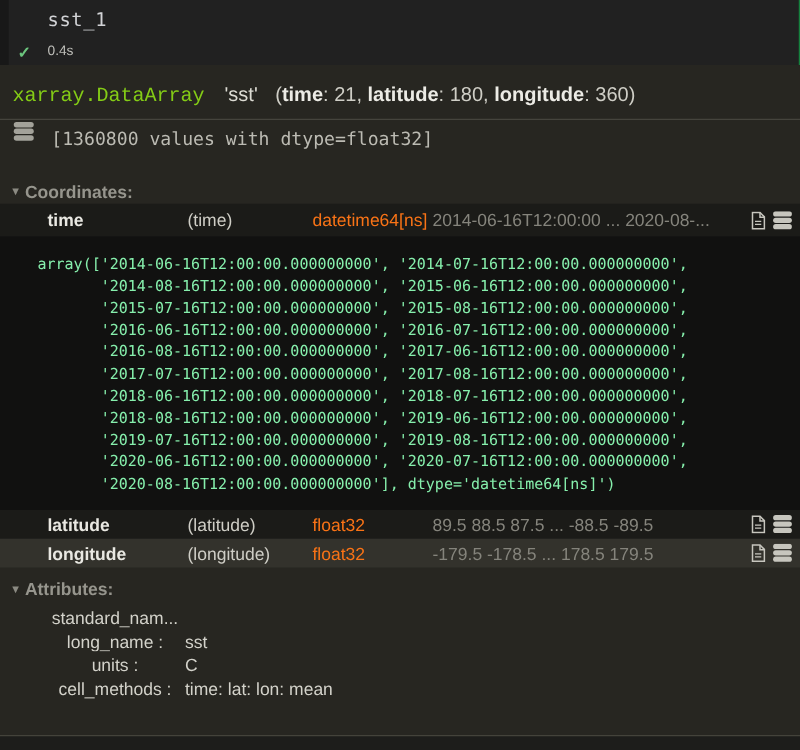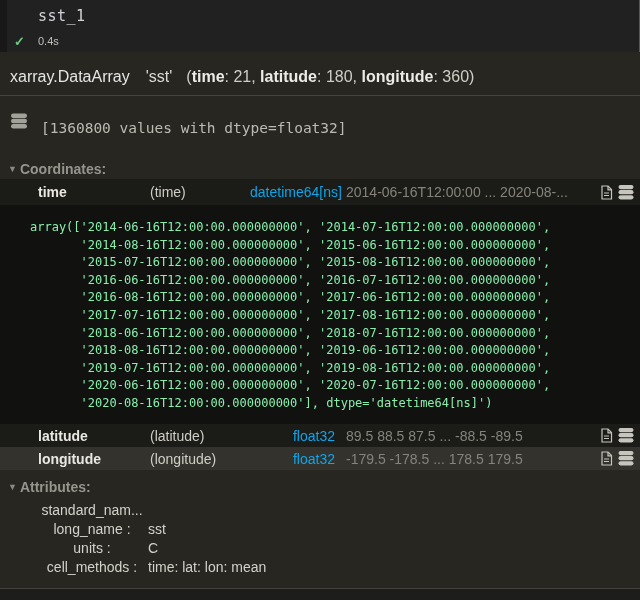--- a/index.html
+++ b/index.html
@@ -36,28 +36,28 @@
 
   
   .output {
     position: absolute; left: 0; top: 52px; width: 640px; height: 536px;
     background: #272621; color: #cfcec6;
   }
   .xr-header {
     padding: 14px 10px 0 10px;
     font-size: 16px; line-height: 22px; white-space: nowrap;
   }
-  .xr-type { color: #e5e5e5; }
+  .xr-type { color: #84cc16; font-family: Liberation Mono, monospace; }
   .xr-name { color: #dddcd4; margin-left: 16px; }
   .xr-dims { color: #cfcec6; margin-left: 14px; text-align: center; }
   .xr-dims b { color: #ecebe5; font-weight: bold; }
   .xr-divider { margin-top: 7px; border-top: 1px solid #45443d; height: 0; }
 
   .preview-row {
-    margin-top: 16px; padding-left: 10px;
+    padding-left: 10px;
     display: flex; align-items: flex-start; height: 28px;
   }
   .preview-row .dbicon { margin-top: 1px; }
   .preview-text {
     font-family: "DejaVu Sans Mono", monospace;
     font-size: 14.5px; color: #bcbbb3; margin-left: 13px; margin-top: 8px;
   }
 
   .section-label {
     margin-top: 20px; padding-left: 8px; height: 18px;
@@ -72,21 +72,21 @@
     display: flex; align-items: center;
     padding-left: 38px; padding-right: 6px;
     font-size: 14px;
   }
   .coord-row.dark { background: #1b1b18; }
   .coord-row.hl   { background: #33322c; }
   .row-time { height: 26px; margin-top: 1px; }
   .row-lat, .row-lon { height: 23px; }
   .c-name { width: 112px; font-weight: bold; color: #e9e8e2; }
   .c-dims { width: 100px; color: #cfcec6; }
-  .c-dtype { width: 85px; text-align: right; color: #0ea5e9; }
+  .c-dtype { width: 85px; text-align: left; color: #f97316; }
   .c-val {
     flex: 1; margin-left: 11px; color: #85847c;
     white-space: nowrap; overflow: hidden;
   }
   .c-icons { display: flex; align-items: center; gap: 5px; flex: none; }
   .icon-btn { display: inline-flex; cursor: pointer; }
 
   
   .array-block {
     background: #111110; height: 219px; overflow: hidden;

